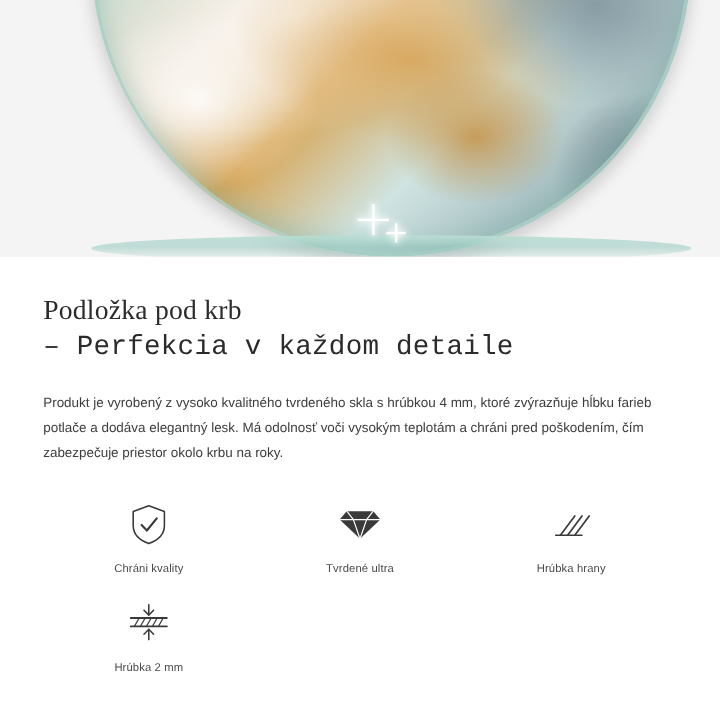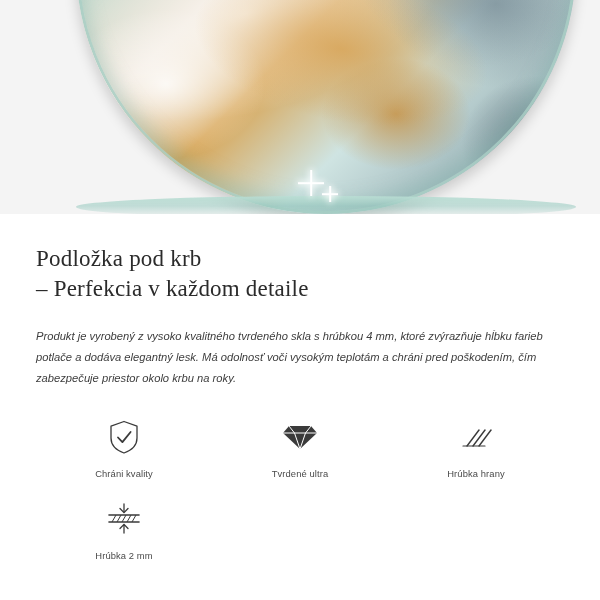--- a/index.html
+++ b/index.html
@@ -133,28 +133,28 @@
     font-family: "Liberation Serif", serif;
     font-size: 23px;
     line-height: 30px;
     color: #2b2b2b;
     font-weight: 400;
     margin: 0;
     letter-spacing: 0.2px;
   }
   .headline .line2 {
     display: block;
+    font-family: Liberation Mono, monospace;
   }
   .paragraph {
     margin: 22px 0 0 0;
     font-size: 11.2px;
     line-height: 21px;
     color: #3d3d3d;
     max-width: 534px;
-    font-style: italic;
   }
 
   
   .features {
     margin-top: 26px;
     display: grid;
     grid-template-columns: repeat(3, 1fr);
     row-gap: 18px;
   }
   .feature {

